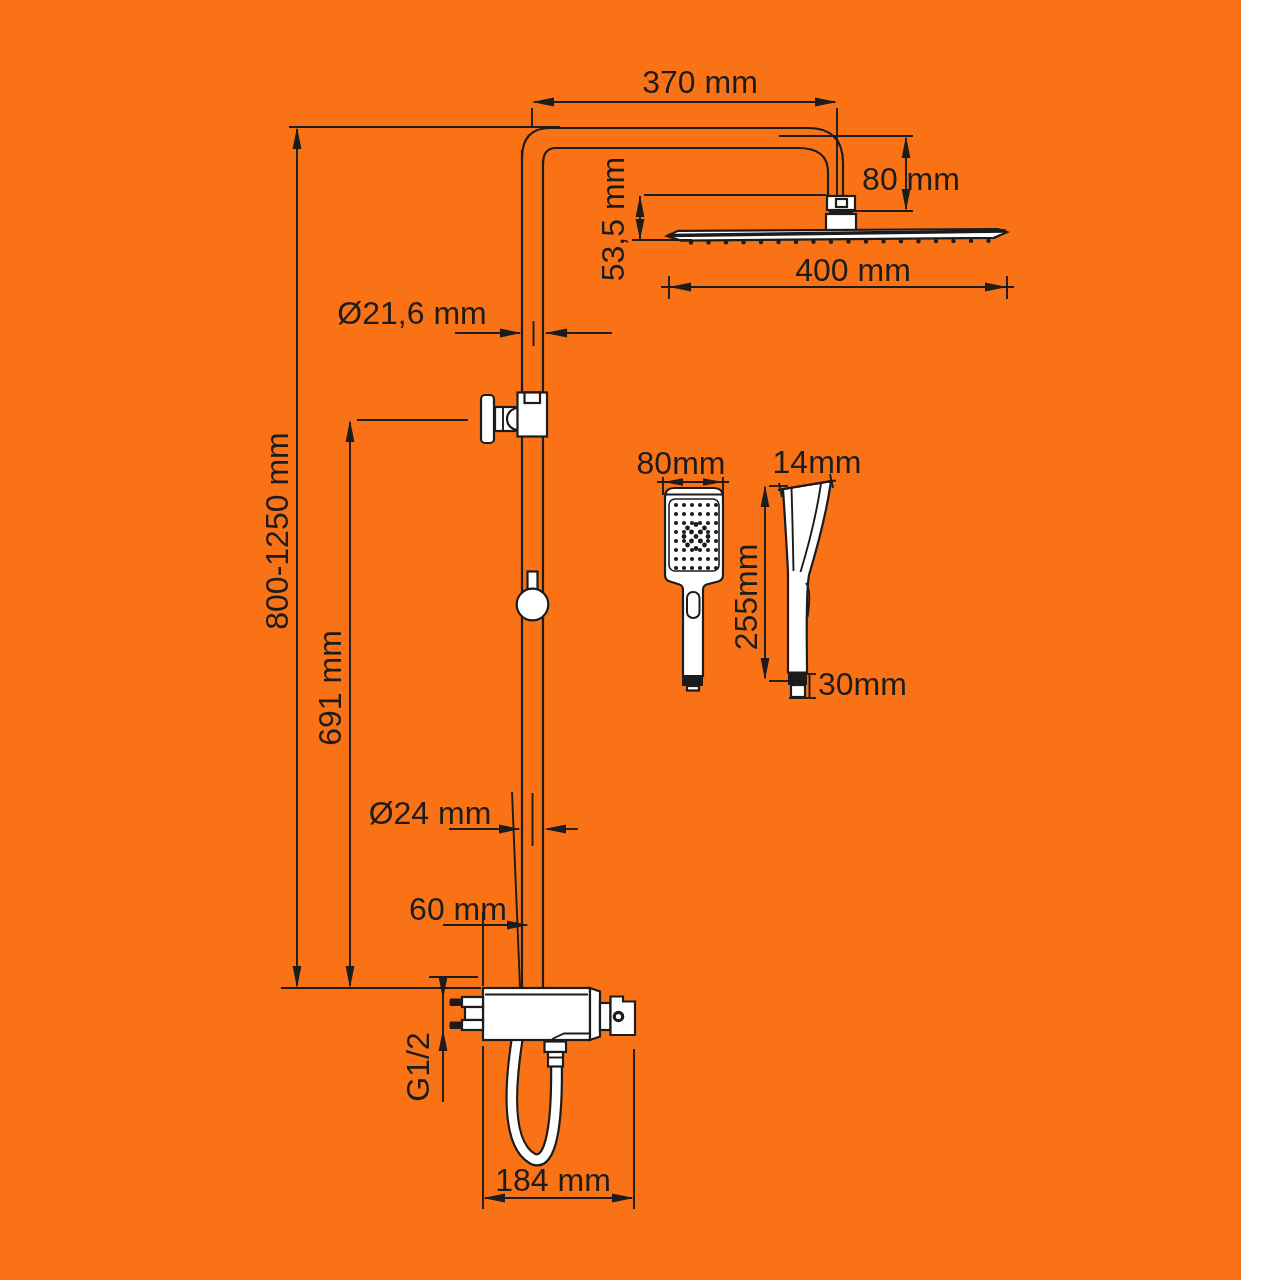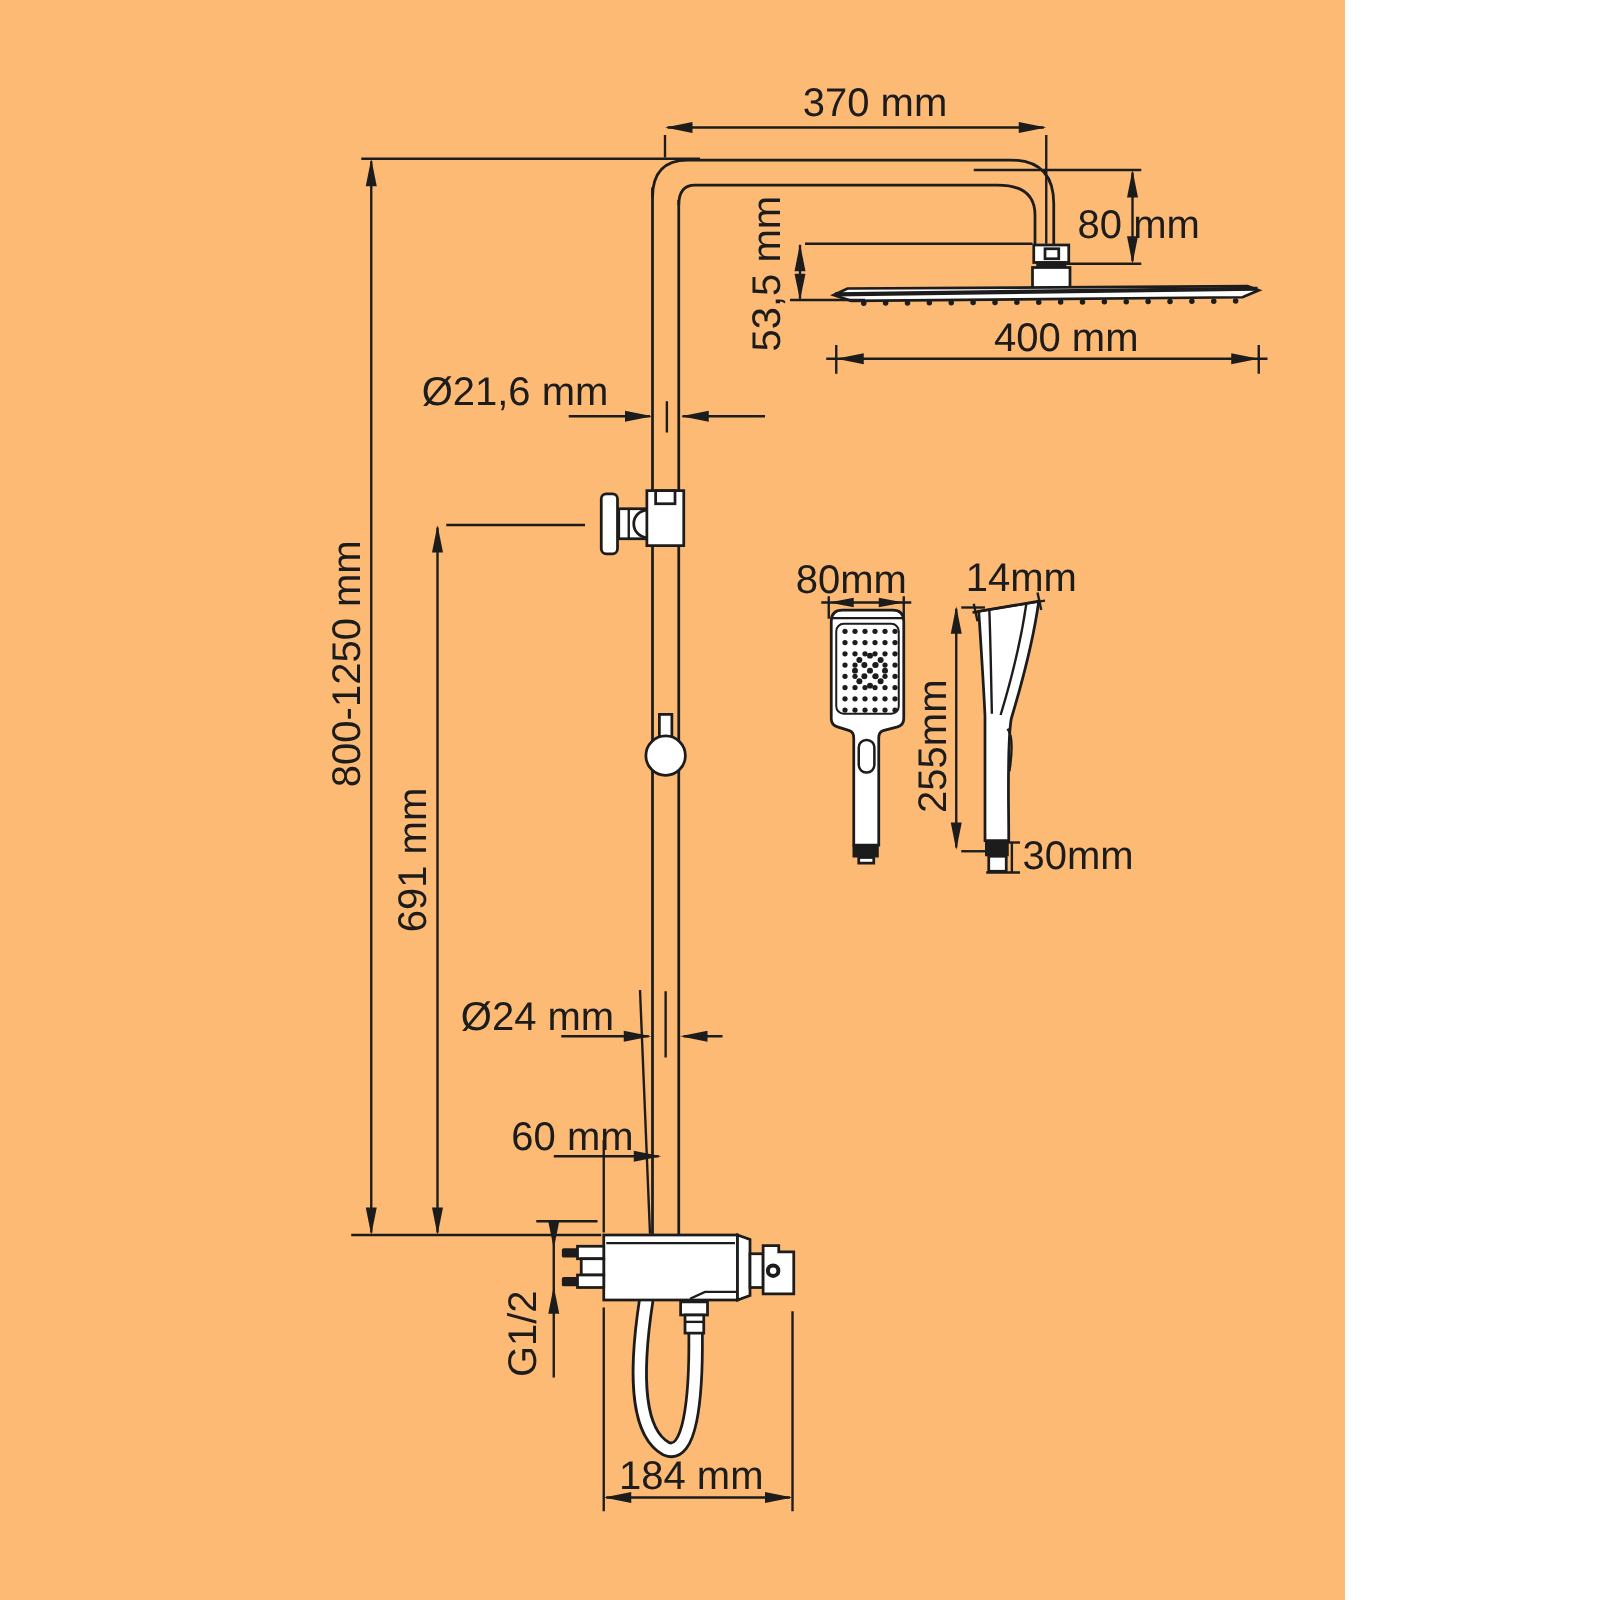--- a/index.html
+++ b/index.html
@@ -1,16 +1,16 @@
 <!DOCTYPE html>
 <html><head>
 <meta charset="utf-8">
 <style>
   html,body{margin:0;padding:0;background:#ffffff;}
-  .stage{width:1076px;height:1280px;background:#fdba74;position:relative;overflow:hidden;}
+  .stage{width:1241px;height:1280px;background:#f97316;position:relative;overflow:hidden;}
   svg{display:block;}
   .ln{stroke:#1c1c1c;stroke-width:2.2;fill:none;}
   .lnthin{stroke:#1c1c1c;stroke-width:1.9;fill:none;}
   .wht{fill:#ffffff;stroke:#1c1c1c;stroke-width:2.2;}
   .blk{fill:#1c1c1c;stroke:none;}
   .dim{stroke:#1c1c1c;stroke-width:1.9;fill:none;}
   .arr{fill:#1c1c1c;stroke:none;}
   text{font-family:"Liberation Sans","DejaVu Sans",sans-serif;font-size:32px;fill:#1c1c1c;}
   .mid{text-anchor:middle;}
 </style>

